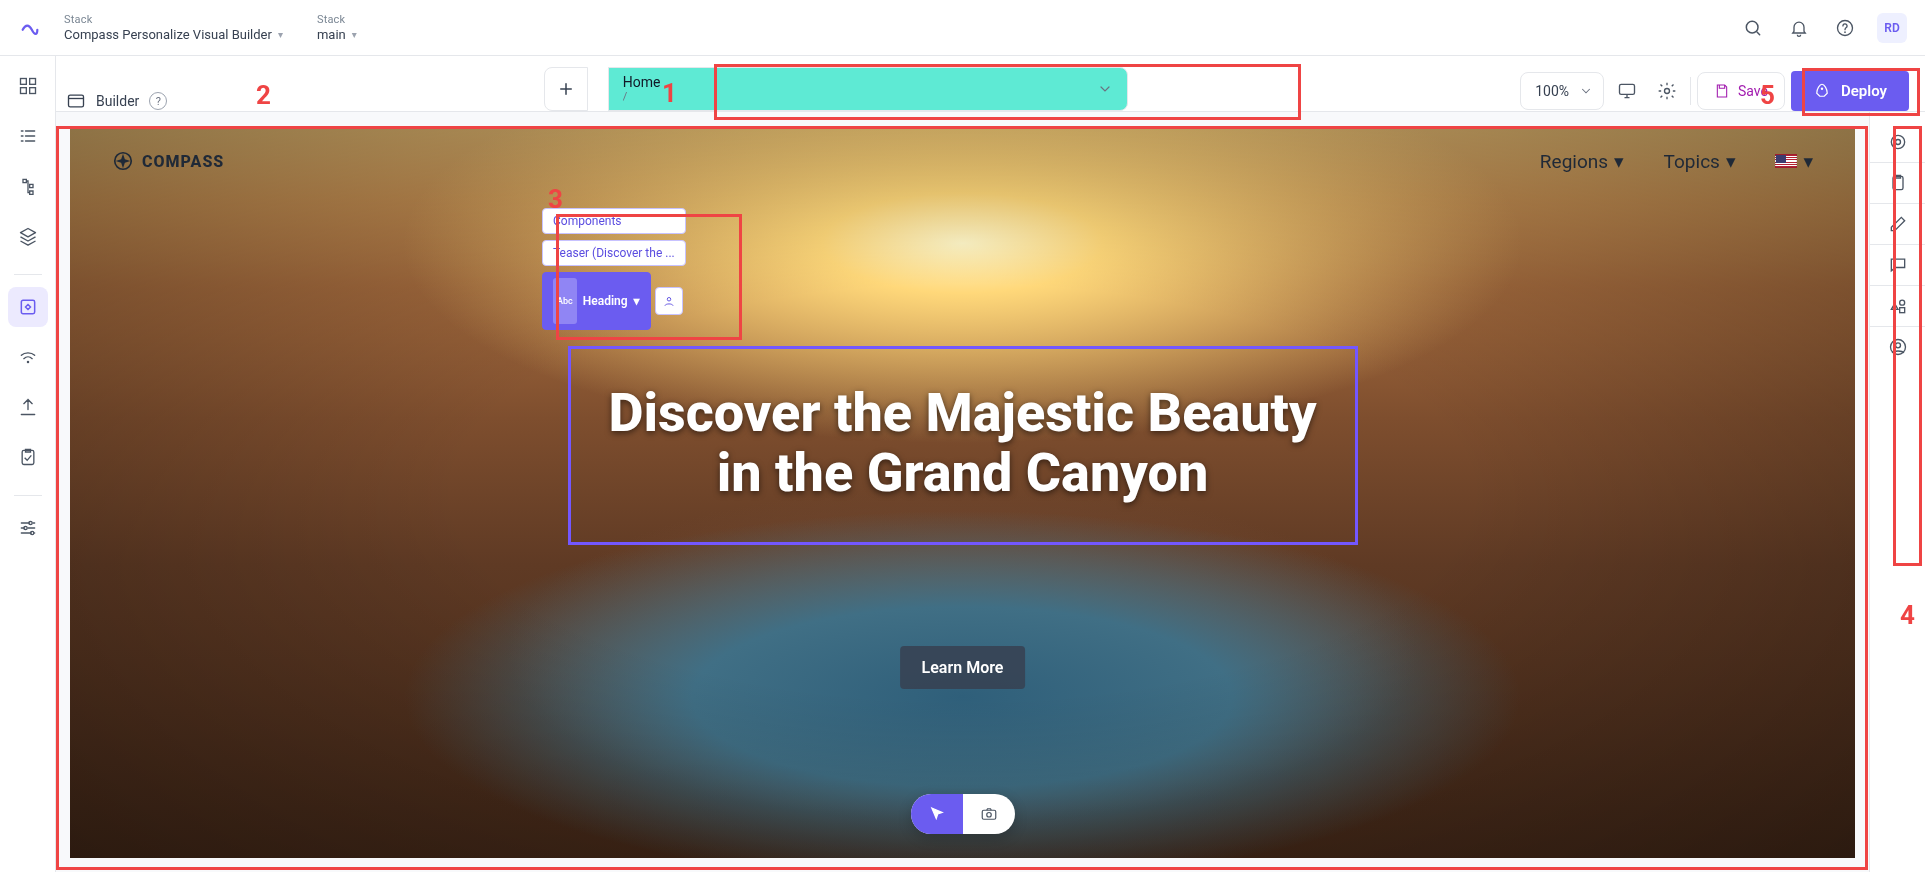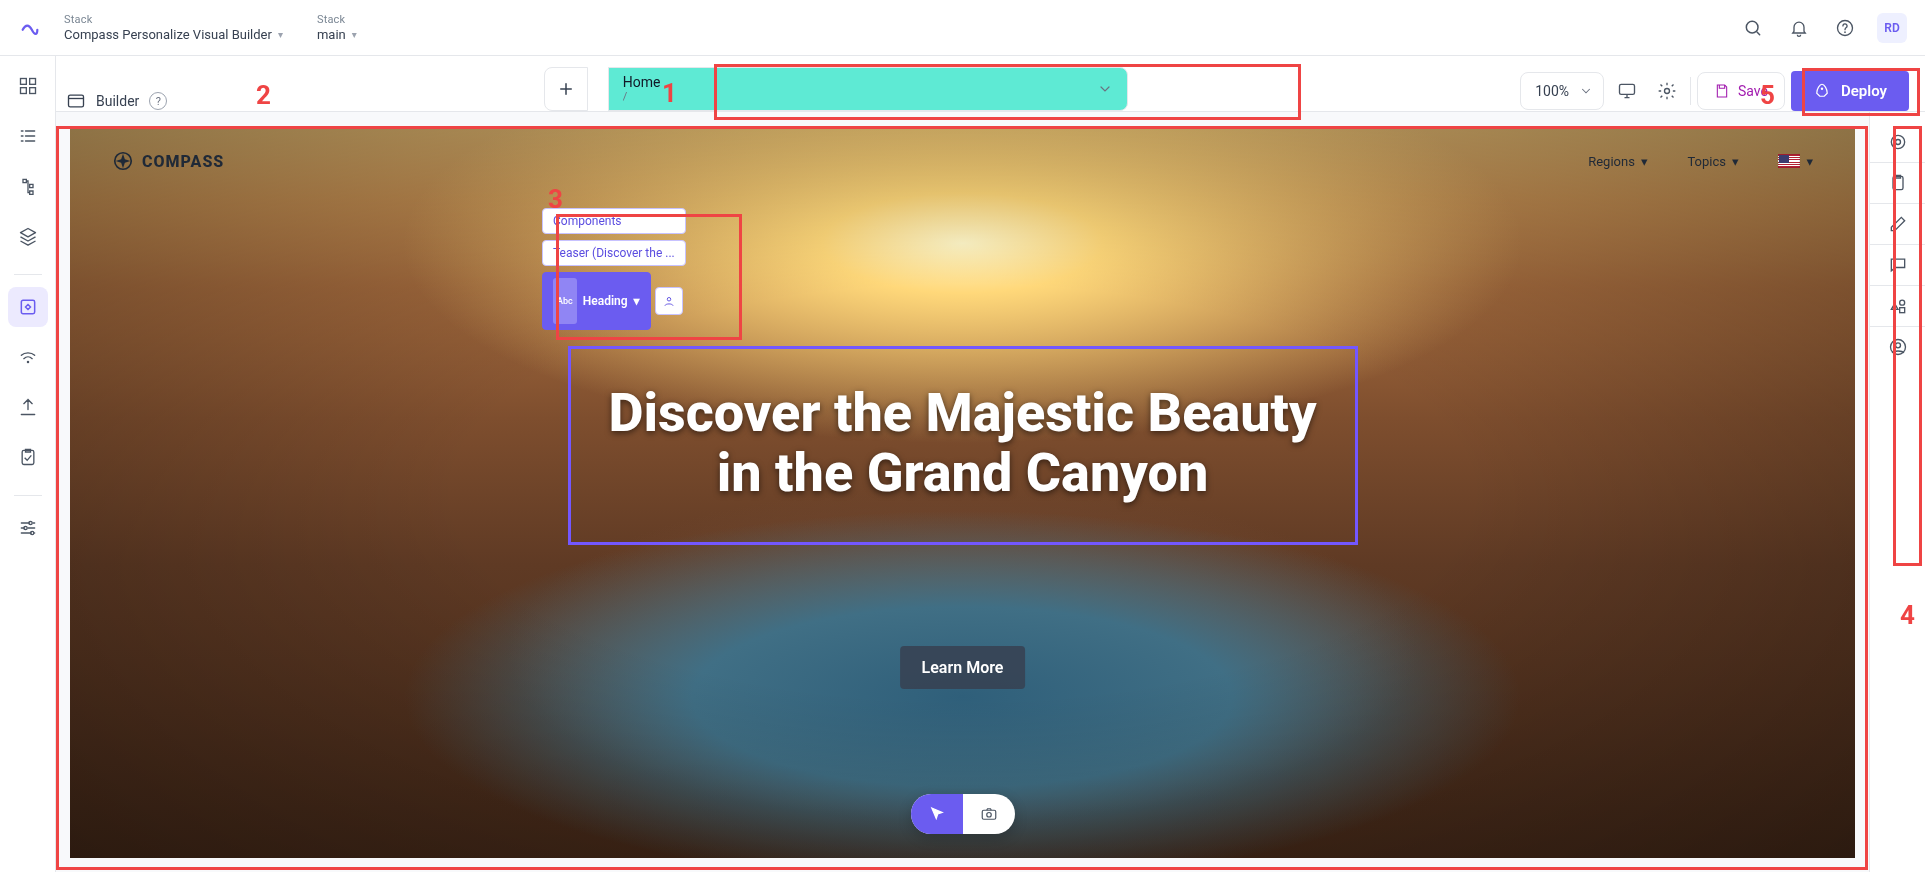--- a/index.html
+++ b/index.html
@@ -65,21 +65,21 @@
   .hero-bg{position:absolute;inset:0;
     background:
       radial-gradient(ellipse 900px 300px at 50% 78%, #2f5f7a 0%, #406f85 30%, rgba(47,95,122,0) 62%),
       radial-gradient(ellipse 700px 260px at 50% 72%, #8a5a3a 0%, #6f4730 40%, rgba(111,71,48,0) 65%),
       radial-gradient(ellipse 1400px 500px at 50% 16%, #fff6c8 0%, #ffd87a 10%, rgba(255,216,122,0) 40%),
       linear-gradient(180deg,#d9b06b 0%, #c58f52 10%, #a36a3d 22%, #7e4e2e 40%, #5f3a24 60%, #432818 100%);
   }
   .hero-vig{position:absolute;inset:0;background:radial-gradient(ellipse at center, rgba(0,0,0,0) 40%, rgba(0,0,0,.35) 100%);}
   .site-header{position:absolute;top:0;left:0;right:0;height:70px;display:flex;align-items:center;padding:0 42px;color:#1f2937;}
   .site-logo{display:flex;align-items:center;gap:8px;font-weight:800;letter-spacing:1px;color:#1f2937;}
-  .site-nav{margin-left:auto;display:flex;align-items:center;gap:40px;font-size:13px;color:#1f2937;}
+  .site-nav{margin-left:auto;display:flex;align-items:center;gap:40px;font-size:19px;color:#1f2937;}
   .site-nav .nitem{display:flex;align-items:center;gap:6px;cursor:pointer;}
   .flag{width:22px;height:14px;background:linear-gradient(180deg,#b22234 0 7.7%,#fff 7.7% 15.4%,#b22234 15.4% 23.1%,#fff 23.1% 30.8%,#b22234 30.8% 38.5%,#fff 38.5% 46.2%,#b22234 46.2% 53.9%,#fff 53.9% 61.6%,#b22234 61.6% 69.3%,#fff 69.3% 77%,#b22234 77% 84.7%,#fff 84.7% 92.4%,#b22234 92.4% 100%);position:relative;border:1px solid rgba(0,0,0,.1);}
   .flag::before{content:"";position:absolute;left:0;top:0;width:10px;height:8px;background:#3c3b6e;}
 
   .sel-title{position:absolute;left:50%;transform:translateX(-50%);top:220px;width:790px;border:3px solid #7357ff;padding:18px 10px 22px;text-align:center;}
   .hero-title{font-size:54px;font-weight:800;color:#fff;line-height:1.12;text-shadow:0 2px 6px rgba(0,0,0,.55);margin:16px;}
   .hero-sub{position:absolute;left:50%;transform:translateX(-50%);top:440px;width:800px;text-align:center;color:#e5e7eb;font-size:18px;text-shadow:0 1px 4px rgba(0,0,0,.6);line-height:1.5;}
   .hero-cta{position:absolute;left:50%;transform:translateX(-50%);top:520px;background:rgba(55,65,81,.85);color:#fff;border:0;border-radius:4px;padding:12px 22px;font-size:16px;font-weight:600;cursor:pointer;}
 
   

